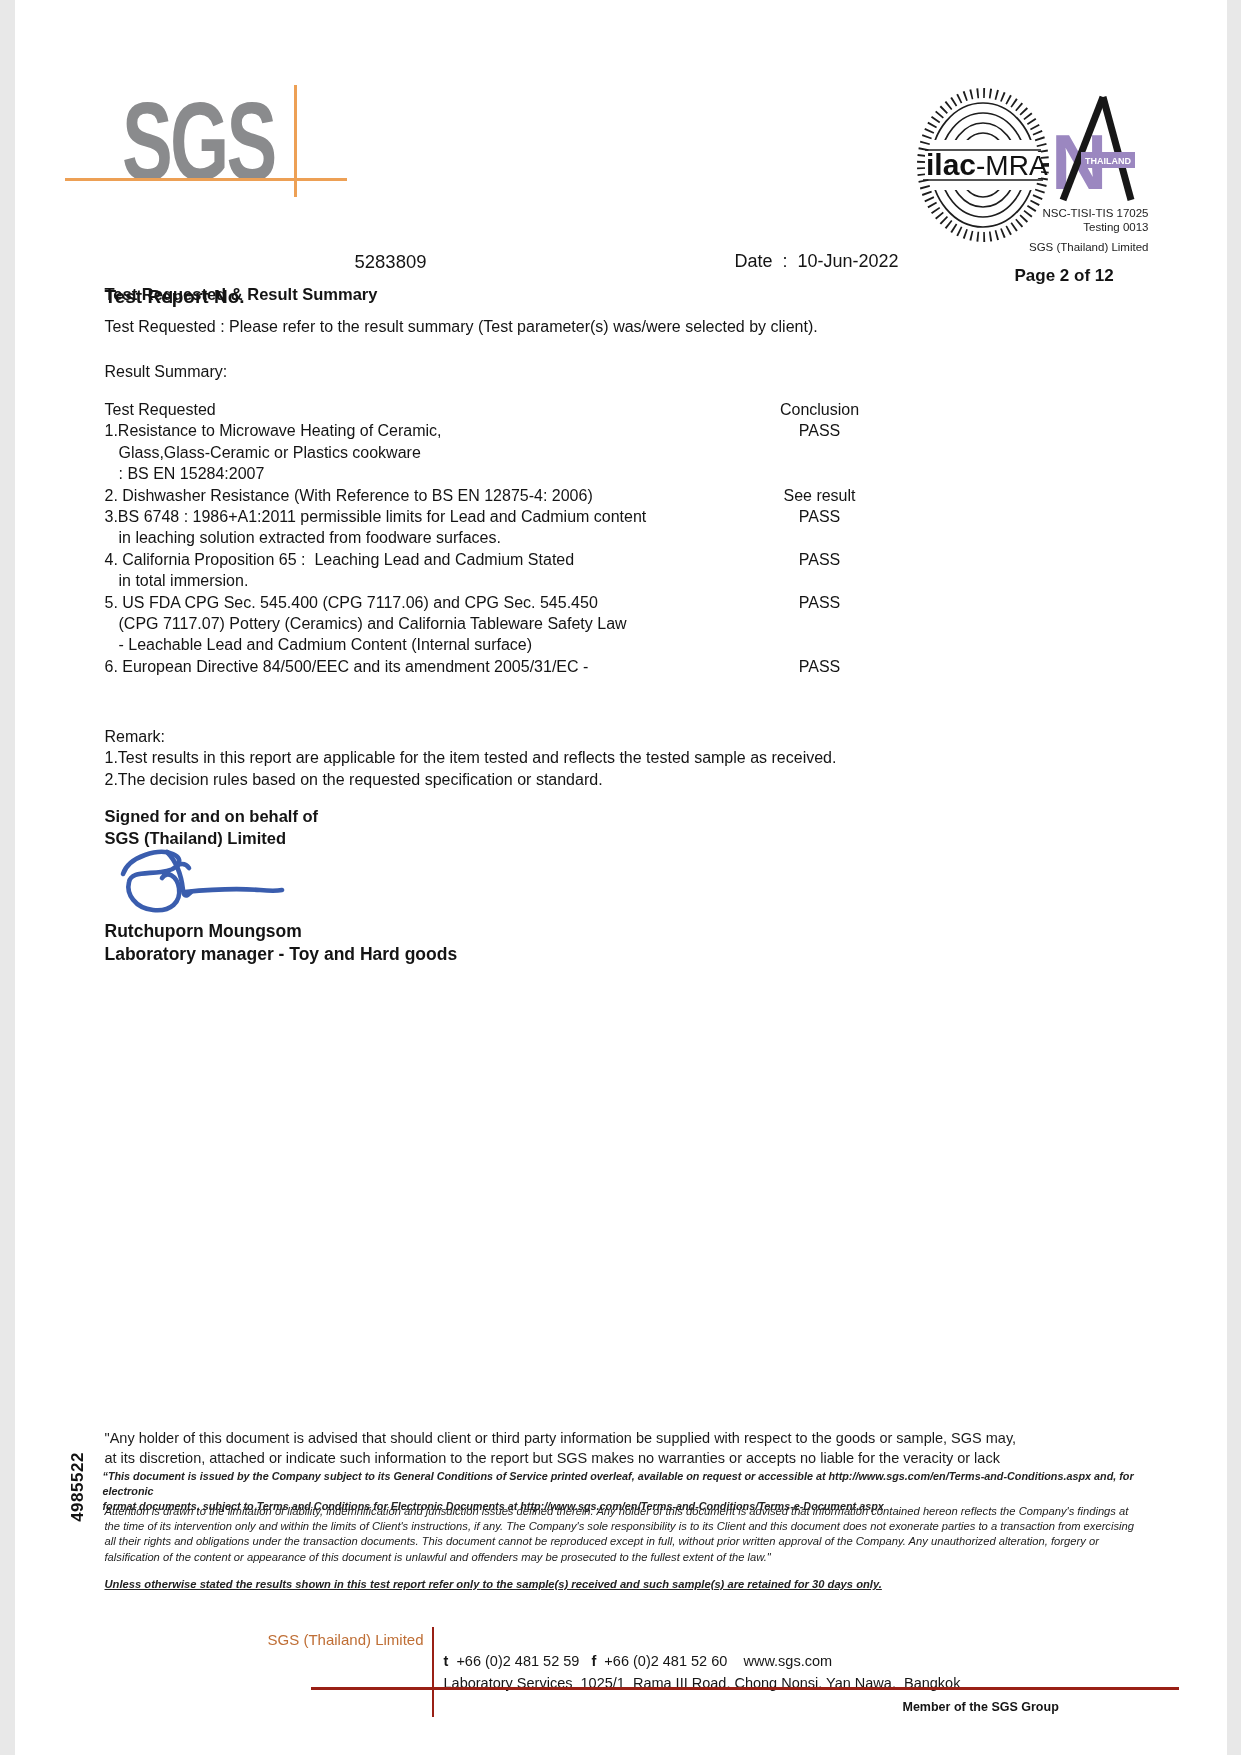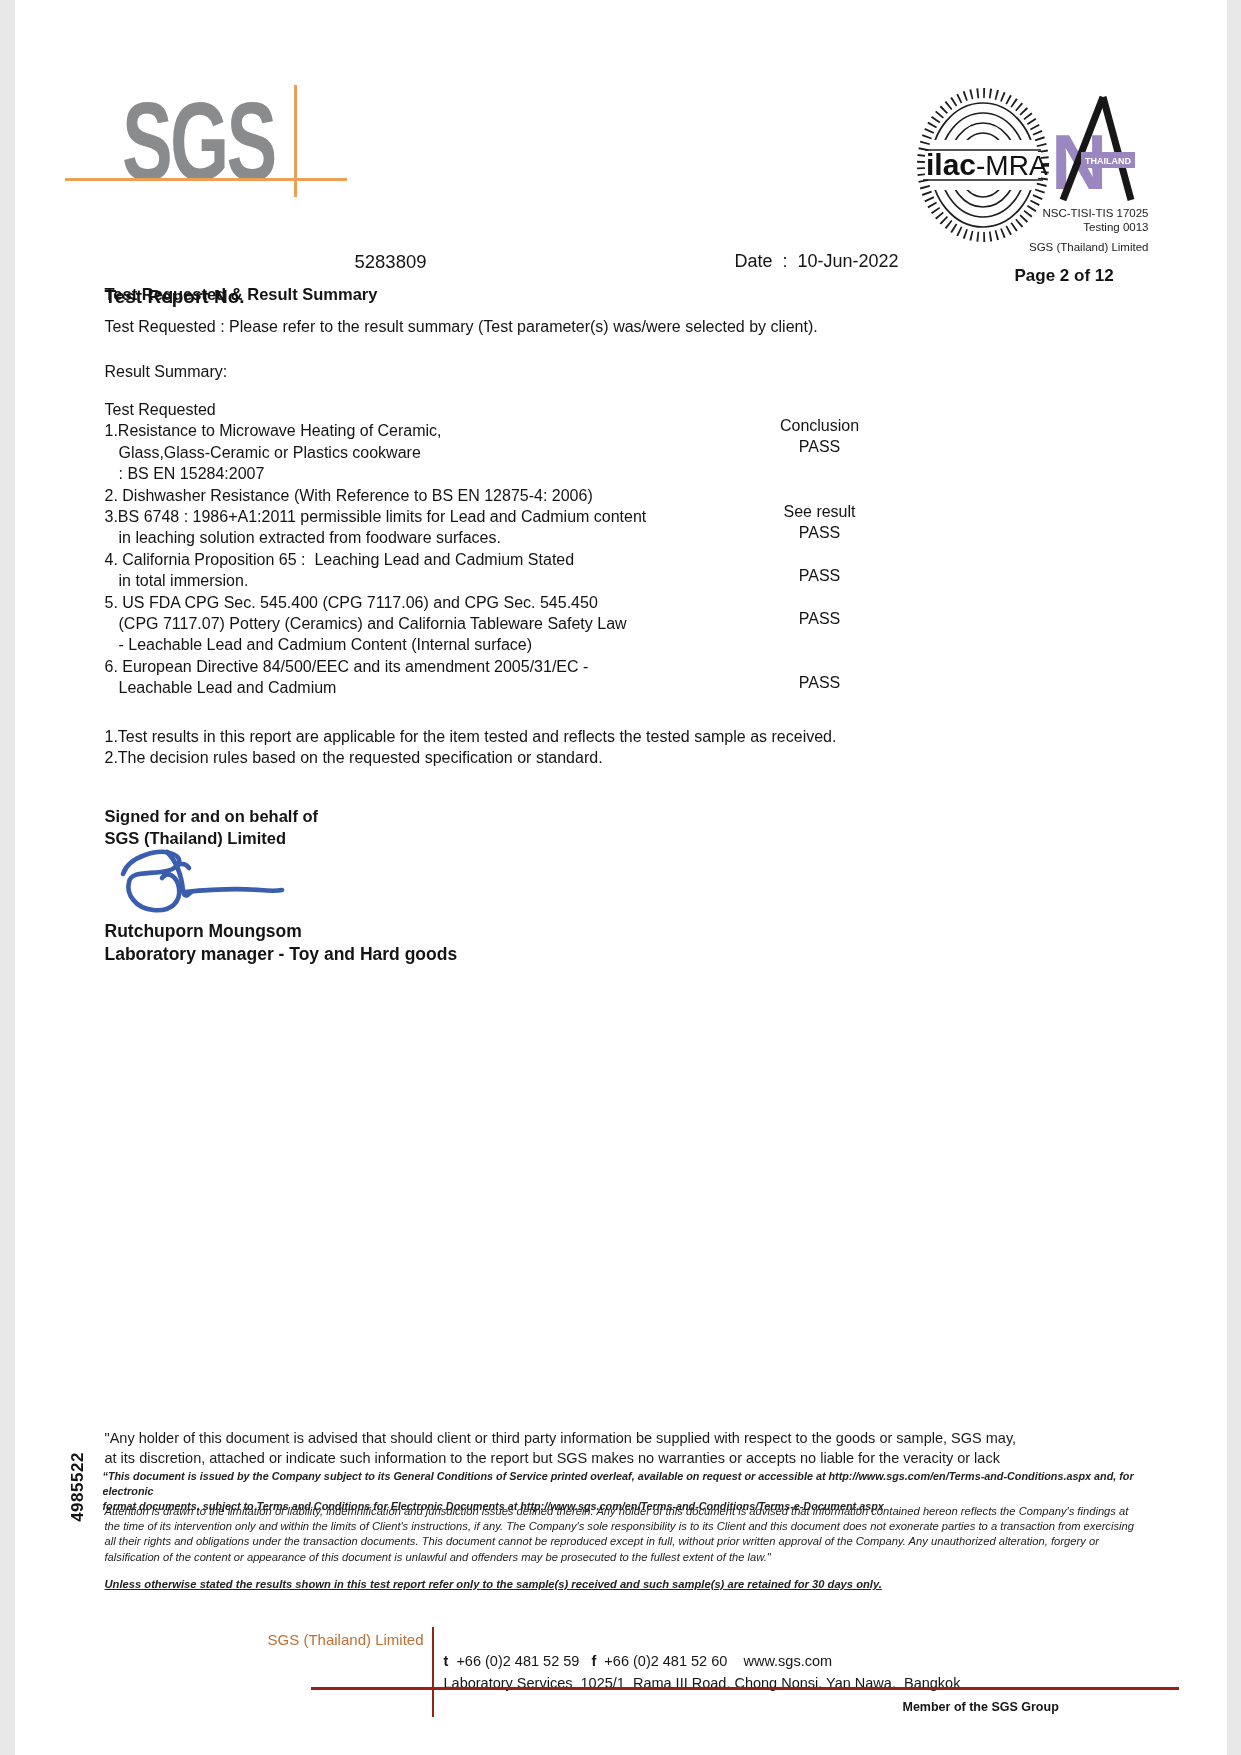--- a/index.html
+++ b/index.html
@@ -23,21 +23,21 @@
   .report-value{left:340px;top:251px;font-size:18.5px;}
   .date-line{left:720px;top:251px;font-size:18px;white-space:pre;}
   .section-title{left:90px;top:285px;font-size:16.5px;font-weight:bold;}
   .req-line{left:90px;top:318px;font-size:16px;}
   .summary-label{left:90px;top:363px;font-size:16px;}
   
   .rtable{left:90px;top:399px;width:800px;font-size:16px;line-height:21.4px;}
   .tline{position:relative;white-space:pre;height:21.4px;}
   .tline .lt{white-space:pre;}
   .tline .ind{padding-left:14px;}
-  .conc{position:absolute;left:660px;top:16px;width:110px;text-align:center;white-space:pre;}
+  .conc{position:absolute;left:660px;top:0;width:110px;text-align:center;white-space:pre;}
   
   .remark{left:90px;top:726px;font-size:16px;line-height:21.4px;}
   .signed{left:90px;top:805px;font-size:16.5px;font-weight:bold;line-height:22px;}
   .sig-svg{left:100px;top:846px;}
   .signer{left:90px;top:920px;font-size:17.5px;font-weight:bold;line-height:23px;}
   
   .side-num{
     left:5px;top:1475px;width:120px;height:24px;text-align:center;
     font-size:17px;font-weight:bold;transform:rotate(-90deg);letter-spacing:0.5px;
   }
@@ -129,24 +129,24 @@
       <div class="tline"><span class="lt ind">: BS EN 15284:2007</span></div>
       <div class="tline"><span class="lt">2. Dishwasher Resistance (With Reference to BS EN 12875-4: 2006)</span><span class="conc">See result</span></div>
       <div class="tline"><span class="lt">3.BS 6748 : 1986+A1:2011 permissible limits for Lead and Cadmium content</span><span class="conc">PASS</span></div>
       <div class="tline"><span class="lt ind">in leaching solution extracted from foodware surfaces.</span></div>
       <div class="tline"><span class="lt">4. California Proposition 65 :  Leaching Lead and Cadmium Stated</span><span class="conc">PASS</span></div>
       <div class="tline"><span class="lt ind">in total immersion.</span></div>
       <div class="tline"><span class="lt">5. US FDA CPG Sec. 545.400 (CPG 7117.06) and CPG Sec. 545.450</span><span class="conc">PASS</span></div>
       <div class="tline"><span class="lt ind">(CPG 7117.07) Pottery (Ceramics) and California Tableware Safety Law</span></div>
       <div class="tline"><span class="lt ind">- Leachable Lead and Cadmium Content (Internal surface)</span></div>
       <div class="tline"><span class="lt">6. European Directive 84/500/EEC and its amendment 2005/31/EC -</span><span class="conc">PASS</span></div>
-      <div class="tline"><span class="lt ind">Leachable Lead and Cadmium</span></div>
     </div>
 
   <div class="abs remark">
+      <div>Remark:</div>
       <div>1.Test results in this report are applicable for the item tested and reflects the tested sample as received.</div>
       <div>2.The decision rules based on the requested specification or standard.</div>
     </div>
 
   <div class="abs signed">
       <div>Signed for and on behalf of</div>
       <div>SGS (Thailand) Limited</div>
     </div>
 
   <svg class="abs sig-svg" width="175" height="74" viewBox="0 0 175 74">

